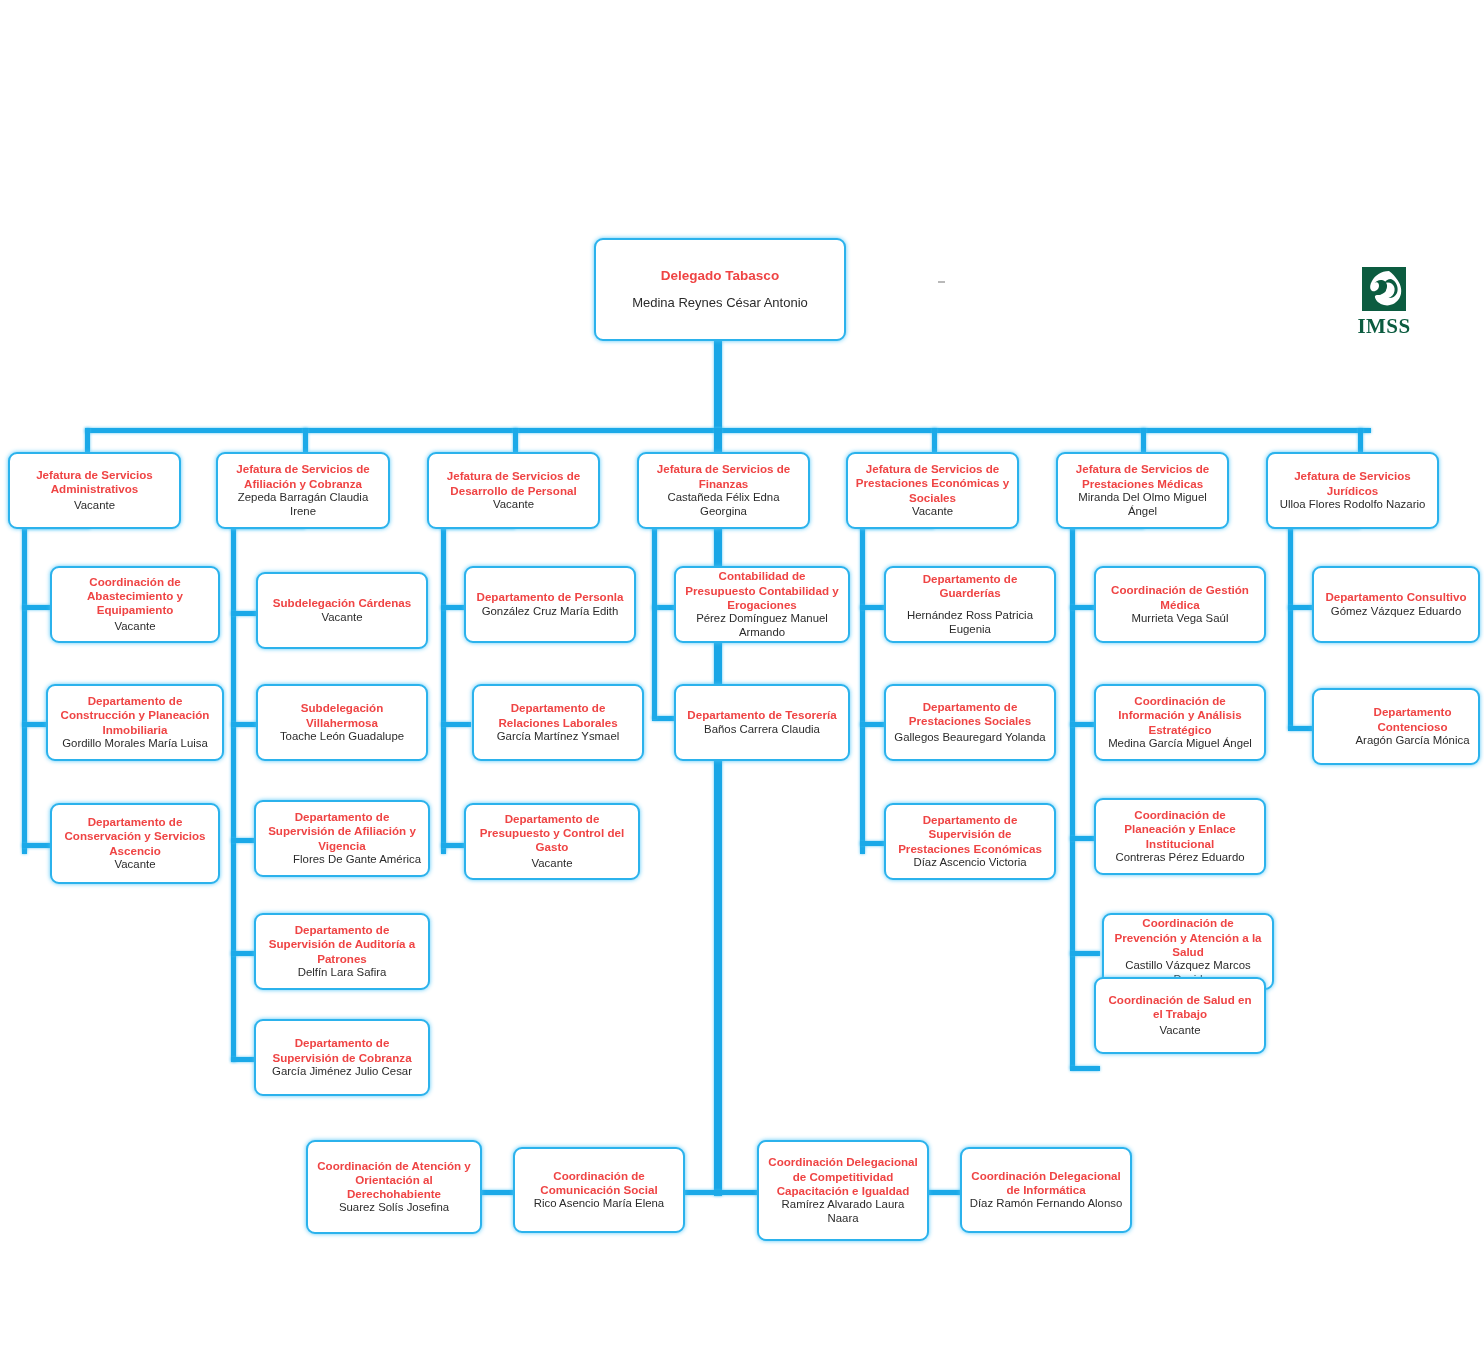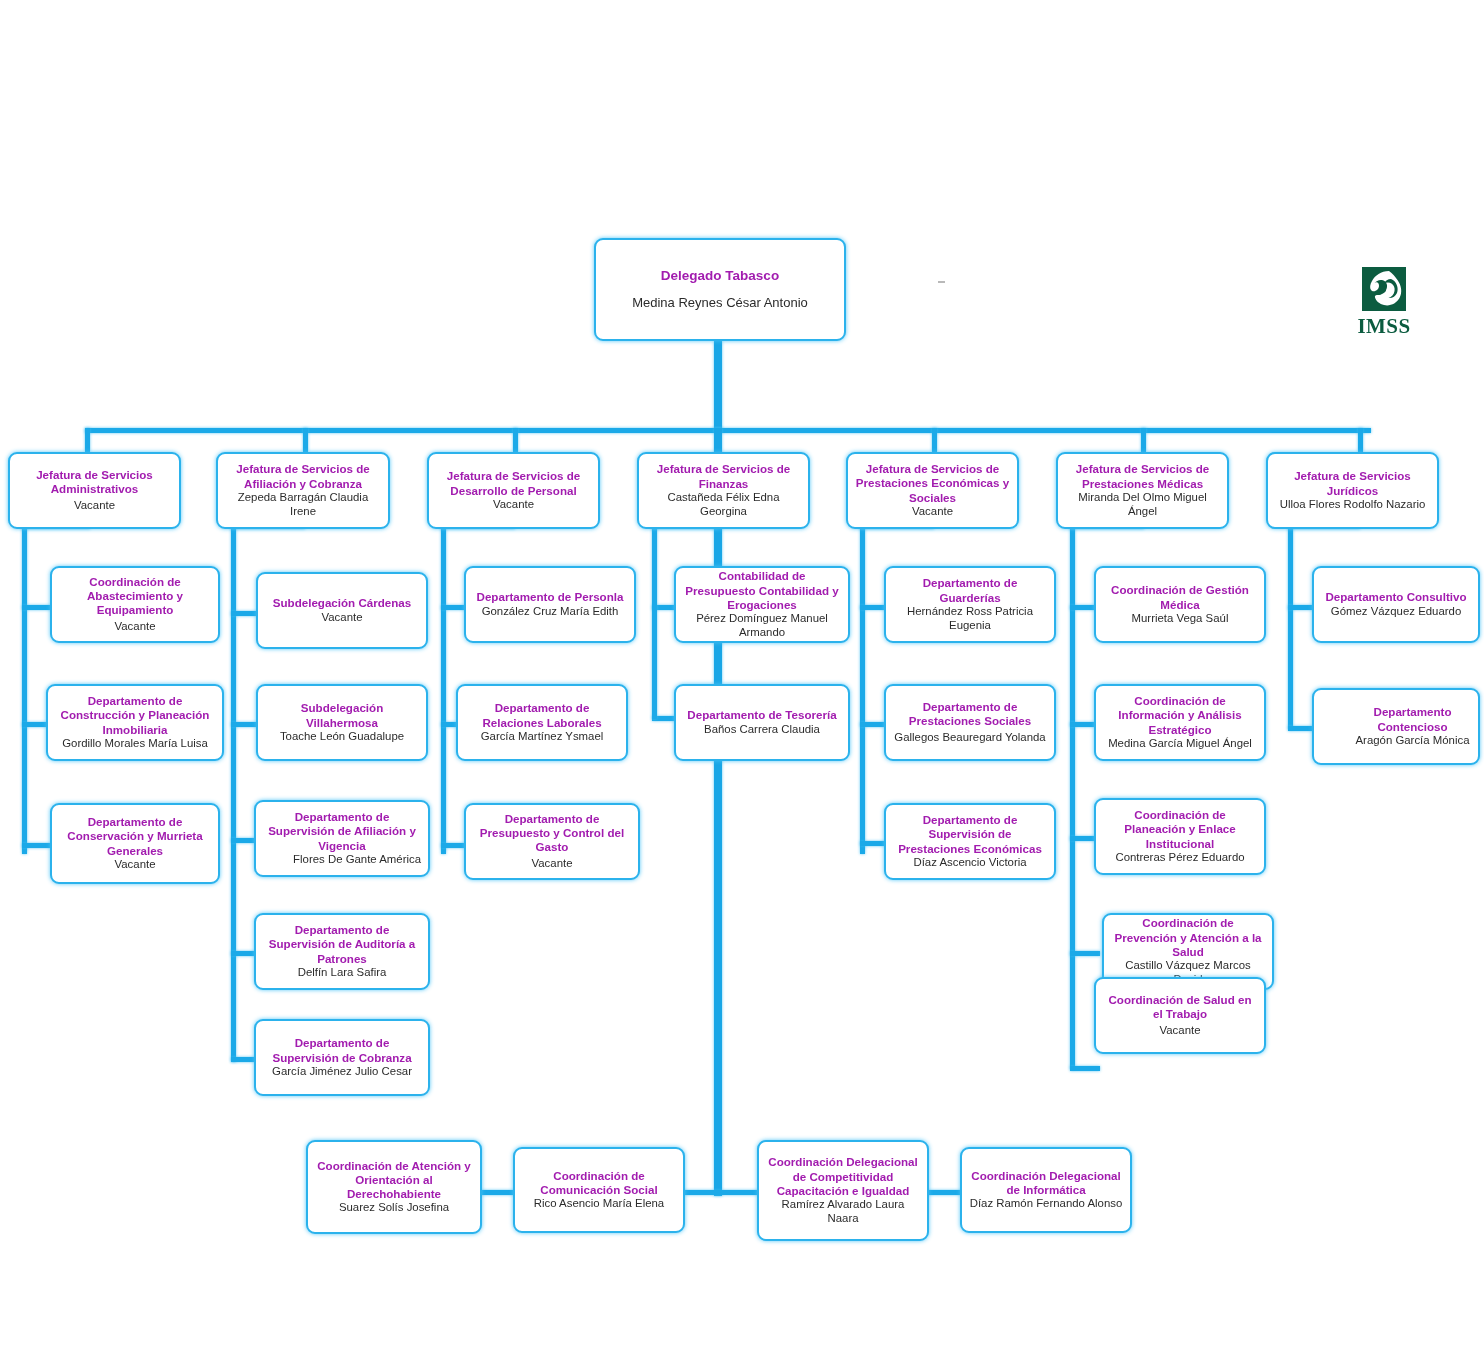--- a/index.html
+++ b/index.html
@@ -28,21 +28,21 @@
     display:flex;
     flex-direction:column;
     align-items:center;
     justify-content:center;
     text-align:center;
     padding:4px 7px;
     z-index:5;
   }
   .box .title{
     font-weight:bold;
-    color:#a21caf;
+    color:#ef4444;
     line-height:1.22;
   }
   .box .person{
     color:#2b2b2b;
     line-height:1.22;
   }
   
   .t-root .title{font-size:13.5px;margin-bottom:10px;}
   .t-root .person{font-size:13px;}
 
@@ -179,21 +179,21 @@
 
   <div class="box t-lvl2" style="left:50px;top:566px;width:170px;height:77px;">
     <div class="title">Coordinación de Abastecimiento y Equipamiento</div>
     <div class="person gap-sm">Vacante</div>
   </div>
   <div class="box t-lvl2" style="left:46px;top:684px;width:178px;height:77px;">
     <div class="title">Departamento de Construcción y Planeación Inmobiliaria</div>
     <div class="person">Gordillo Morales María Luisa</div>
   </div>
   <div class="box t-lvl2" style="left:50px;top:803px;width:170px;height:81px;">
-    <div class="title">Departamento de Conservación y Murrieta Generales</div>
+    <div class="title">Departamento de Conservación y Servicios Ascencio</div>
     <div class="person">Vacante</div>
   </div>
 
   <div class="box t-lvl2" style="left:256px;top:572px;width:172px;height:77px;">
     <div class="title">Subdelegación Cárdenas</div>
     <div class="person">Vacante</div>
   </div>
   <div class="box t-lvl2" style="left:256px;top:684px;width:172px;height:77px;">
     <div class="title">Subdelegación Villahermosa</div>
     <div class="person">Toache León Guadalupe</div>
@@ -208,39 +208,39 @@
   </div>
   <div class="box t-lvl2" style="left:254px;top:1019px;width:176px;height:77px;">
     <div class="title">Departamento de Supervisión de Cobranza</div>
     <div class="person">García Jiménez  Julio Cesar</div>
   </div>
 
   <div class="box t-lvl2" style="left:464px;top:566px;width:172px;height:77px;">
     <div class="title">Departamento de Personla</div>
     <div class="person">González Cruz María Edith</div>
   </div>
-  <div class="box t-lvl2" style="left:456px;top:684px;width:172px;height:77px;">
+  <div class="box t-lvl2" style="left:472px;top:684px;width:172px;height:77px;">
     <div class="title">Departamento de Relaciones Laborales</div>
     <div class="person">García Martínez Ysmael</div>
   </div>
   <div class="box t-lvl2" style="left:464px;top:803px;width:176px;height:77px;">
     <div class="title">Departamento de Presupuesto y Control del Gasto</div>
     <div class="person gap-sm">Vacante</div>
   </div>
 
   <div class="box t-lvl2" style="left:674px;top:566px;width:176px;height:77px;">
     <div class="title">Contabilidad de Presupuesto Contabilidad y Erogaciones</div>
     <div class="person">Pérez Domínguez  Manuel Armando</div>
   </div>
   <div class="box t-lvl2" style="left:674px;top:684px;width:176px;height:77px;">
     <div class="title">Departamento de Tesorería</div>
     <div class="person">Baños Carrera Claudia</div>
   </div>
 
-  <div class="box t-lvl2" style="left:884px;top:566px;width:172px;height:77px;">
+  <div class="box t-lvl2" style="left:884px;top:566px;width:172px;height:77px;justify-content:space-between;">
     <div class="title">Departamento de Guarderías</div>
     <div class="person">Hernández Ross Patricia Eugenia</div>
   </div>
   <div class="box t-lvl2" style="left:884px;top:684px;width:172px;height:77px;">
     <div class="title">Departamento de Prestaciones Sociales</div>
     <div class="person gap-sm">Gallegos Beauregard Yolanda</div>
   </div>
   <div class="box t-lvl2" style="left:884px;top:803px;width:172px;height:77px;">
     <div class="title">Departamento de Supervisión de Prestaciones Económicas</div>
     <div class="person">Díaz Ascencio Victoria</div>

